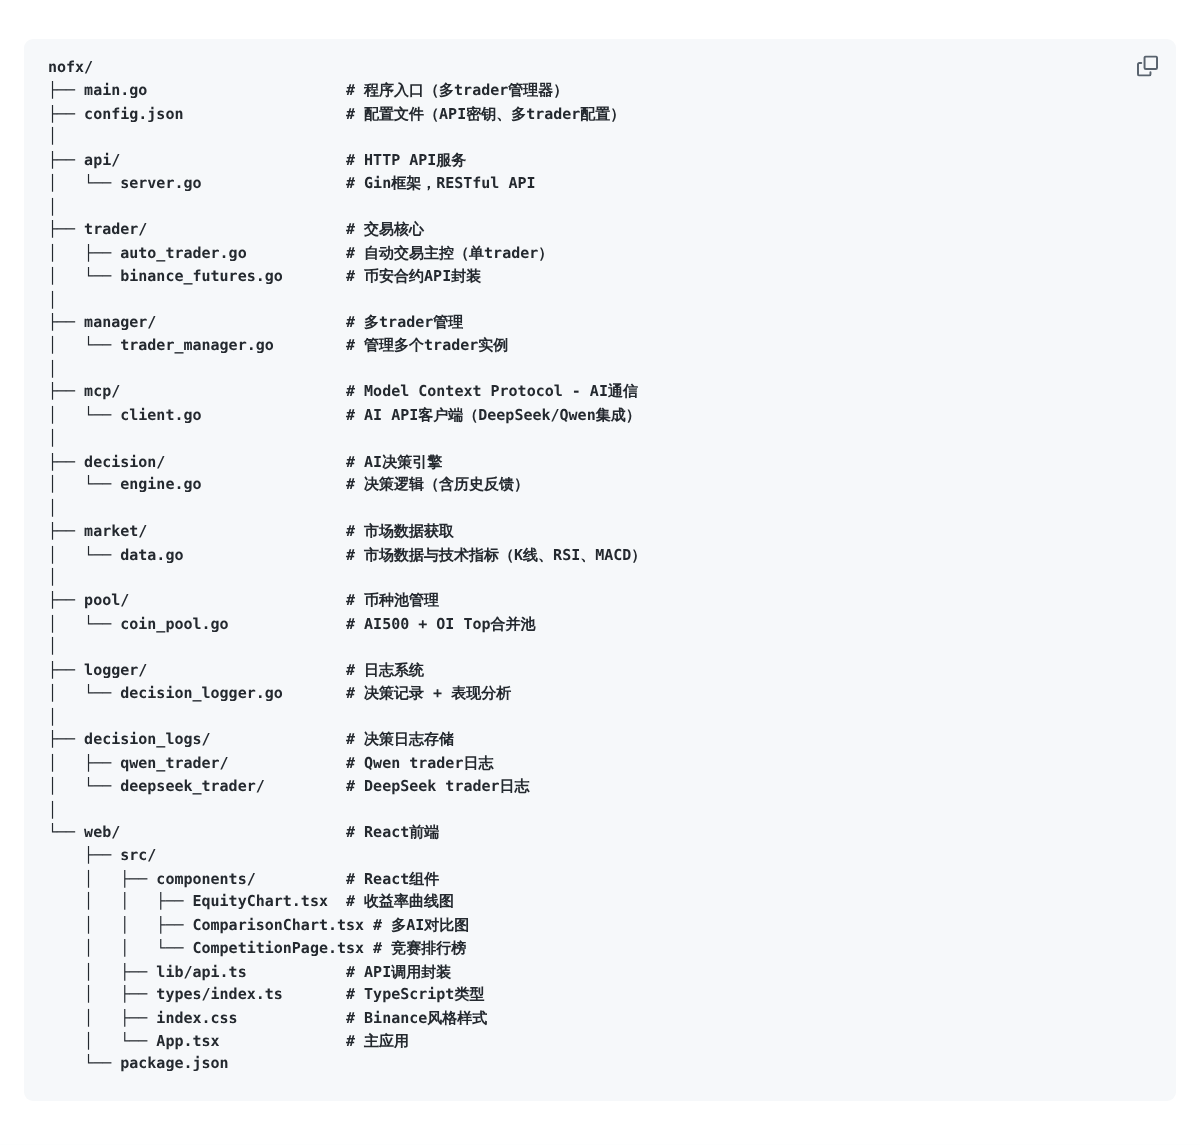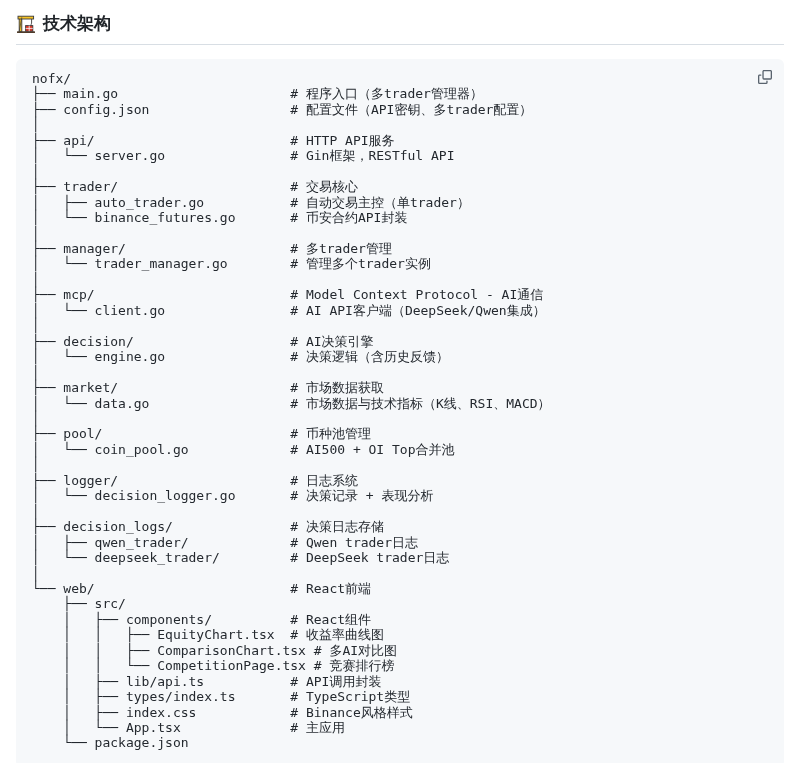--- a/index.html
+++ b/index.html
@@ -33,25 +33,26 @@
   }
   pre.code-block {
     margin: 0;
     background: var(--code-bg, #f6f8fa);
     border-radius: 6px;
     padding: 12px 16px 16px 16px;
     overflow: hidden;
   }
   pre.code-block code {
     font-family: "DejaVu Sans Mono", "Liberation Mono", monospace;
-    font-size: 13px;
+    font-size: 10px;
     line-height: 15.45px;
     color: var(--code-text, #24292f);
     white-space: pre;
     display: block;
+    font-weight: bold;
   }
   .copy-button {
     position: absolute;
     top: 6px;
     right: 6px;
     width: 26px;
     height: 26px;
     border: none;
     background: transparent;
     border-radius: 6px;
@@ -61,37 +62,20 @@
     justify-content: center;
     cursor: pointer;
     color: var(--muted-icon, #59636e);
   }
 </style>
 </head>
 <body>
 
 <div class="markdown-body">
 
-  <h2 class="section-heading">
-    <span class="emoji-icon">
-      <svg width="20" height="20" viewBox="0 0 20 20" aria-hidden="true">
-
-        <rect x="1" y="17.2" width="18" height="1.9" rx="0.5" fill="#4e3b2a"></rect>
-        <rect x="3.2" y="3.2" width="2.6" height="14.2" fill="#f7c325" stroke="#3a3a3a" stroke-width="0.9"></rect>
-        <rect x="2" y="2.2" width="15.6" height="2.8" fill="#f7c325" stroke="#3a3a3a" stroke-width="0.9"></rect>
-        <line x1="15.6" y1="5" x2="15.6" y2="9.2" stroke="#3a3a3a" stroke-width="0.9"></line>
-        <path d="M15.6 9.2 q -1.4 1.6 0.2 2.2" fill="none" stroke="#3a3a3a" stroke-width="0.9"></path>
-        <rect x="9.6" y="11.6" width="7.2" height="5.6" fill="#d93a2b" stroke="#3a3a3a" stroke-width="0.9"></rect>
-        <line x1="9.6" y1="14.4" x2="16.8" y2="14.4" stroke="#ffffff" stroke-width="0.8"></line>
-        <line x1="13.2" y1="11.6" x2="13.2" y2="17.2" stroke="#ffffff" stroke-width="0.8"></line>
-        <path d="M3.2 17.4 L5.8 3.4" stroke="#3a3a3a" stroke-width="0.7"></path>
-      </svg>
-    </span>
-    <span>技术架构</span>
-  </h2>
 
   <div class="code-wrapper">
     <pre class="code-block"><code>nofx/
 ├── main.go                      # 程序入口（多trader管理器）
 ├── config.json                  # 配置文件（API密钥、多trader配置）
 │
 ├── api/                         # HTTP API服务
 │   └── server.go                # Gin框架，RESTful API
 │
 ├── trader/                      # 交易核心

